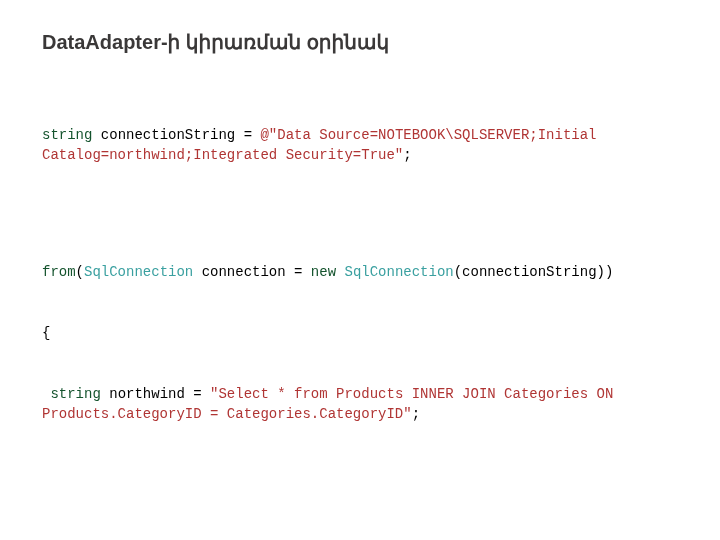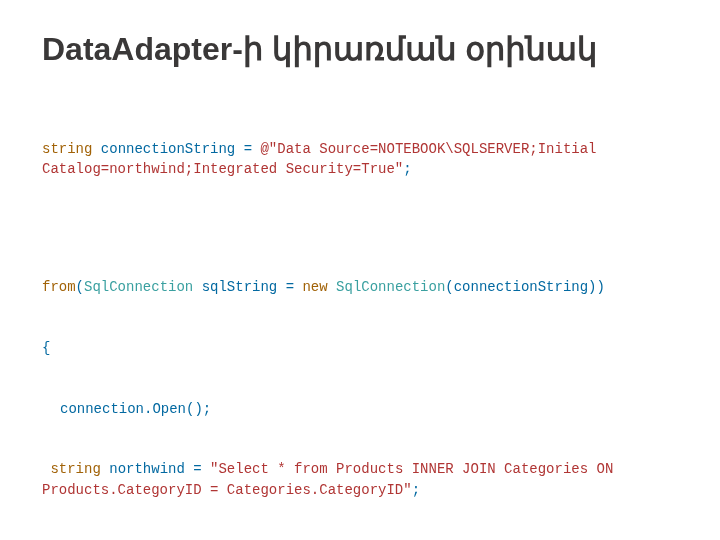--- a/index.html
+++ b/index.html
@@ -8,56 +8,55 @@
     height: 540px;
     background: #ffffff;
     font-family: Arial, sans-serif;
     overflow: hidden;
   }
   .slide {
     padding: 30px 42px 0 42px;
     box-sizing: border-box;
   }
   .title {
-    font-size: 32px;
+    font-size: 20px;
     font-weight: bold;
     color: #3a3838;
     line-height: 1.2;
     margin-bottom: 30px;
     font-family: Arial, "Segoe UI", sans-serif;
   }
   .code {
     font-family: Consolas, "Courier New", monospace;
     font-size: 14px;
     line-height: 1.45;
     color: #222;
     white-space: pre-wrap;
   }
   .code .line {
     display: block;
   }
-  .kw { color: #a16207; }      
+  .kw { color: #14532d; }      
   .type { color: #3aa0a0; }    
   .str { color: #b03534; }     
-  .txt { color: #0369a1; }
+  .txt { color: #000000; }
   .indent1 { padding-left: 18px; }
   .gap { display: block; height: 16px; }
 </style>
 </head>
 <body>
 
 <div class="slide">
   <div class="title">DataAdapter-ի կիրառման օրինակ</div>
 
   <div class="code">
     <span class="line"><span class="kw">string</span><span class="txt"> connectionString = </span><span class="str">@"Data Source=NOTEBOOK\SQLSERVER;Initial Catalog=northwind;Integrated Security=True"</span><span class="txt">;</span></span>
     <span class="gap"></span>
-    <span class="line"><span class="kw">from</span><span class="txt">(</span><span class="type">SqlConnection</span><span class="txt"> sqlString = </span><span class="kw">new</span><span> </span><span class="type">SqlConnection</span><span class="txt">(connectionString))</span></span>
+    <span class="line"><span class="kw">from</span><span class="txt">(</span><span class="type">SqlConnection</span><span class="txt"> connection = </span><span class="kw">new</span><span> </span><span class="type">SqlConnection</span><span class="txt">(connectionString))</span></span>
     <span class="line"><span class="txt">{</span></span>
-    <span class="line indent1"><span class="txt">connection.Open();</span></span>
     <span class="line"> <span class="kw">string</span><span class="txt"> northwind = </span><span class="str">"Select * from Products INNER JOIN Categories ON Products.CategoryID = Categories.CategoryID"</span><span class="txt">;</span></span>
     
     
     
     
     
     
     
   </div>
 </div>

